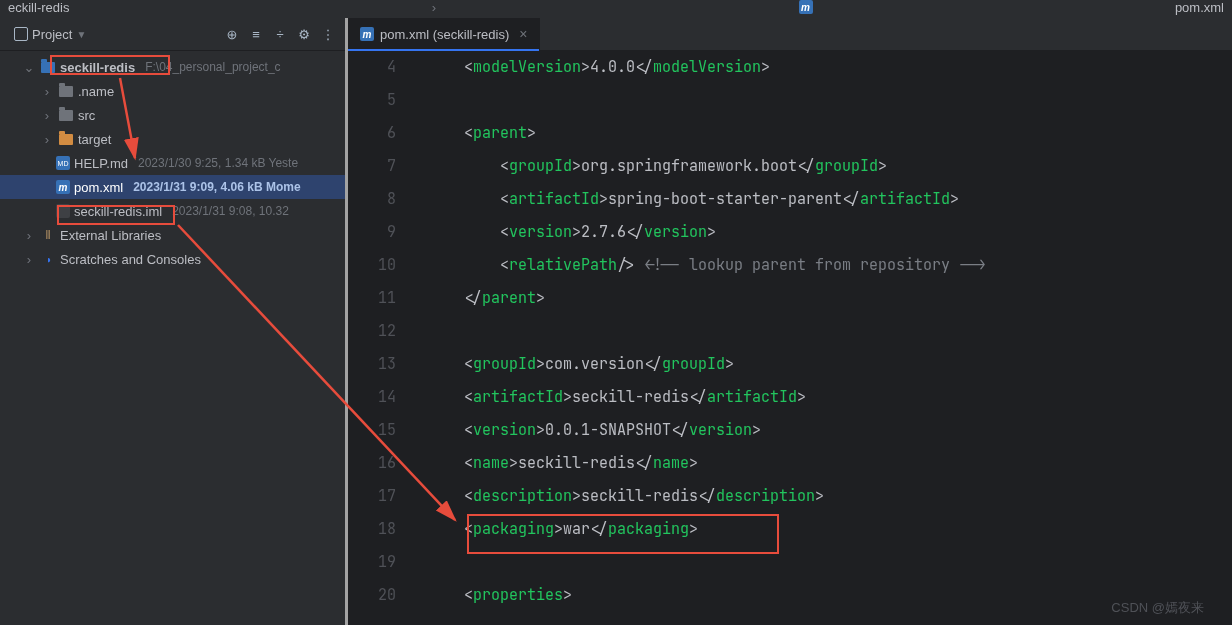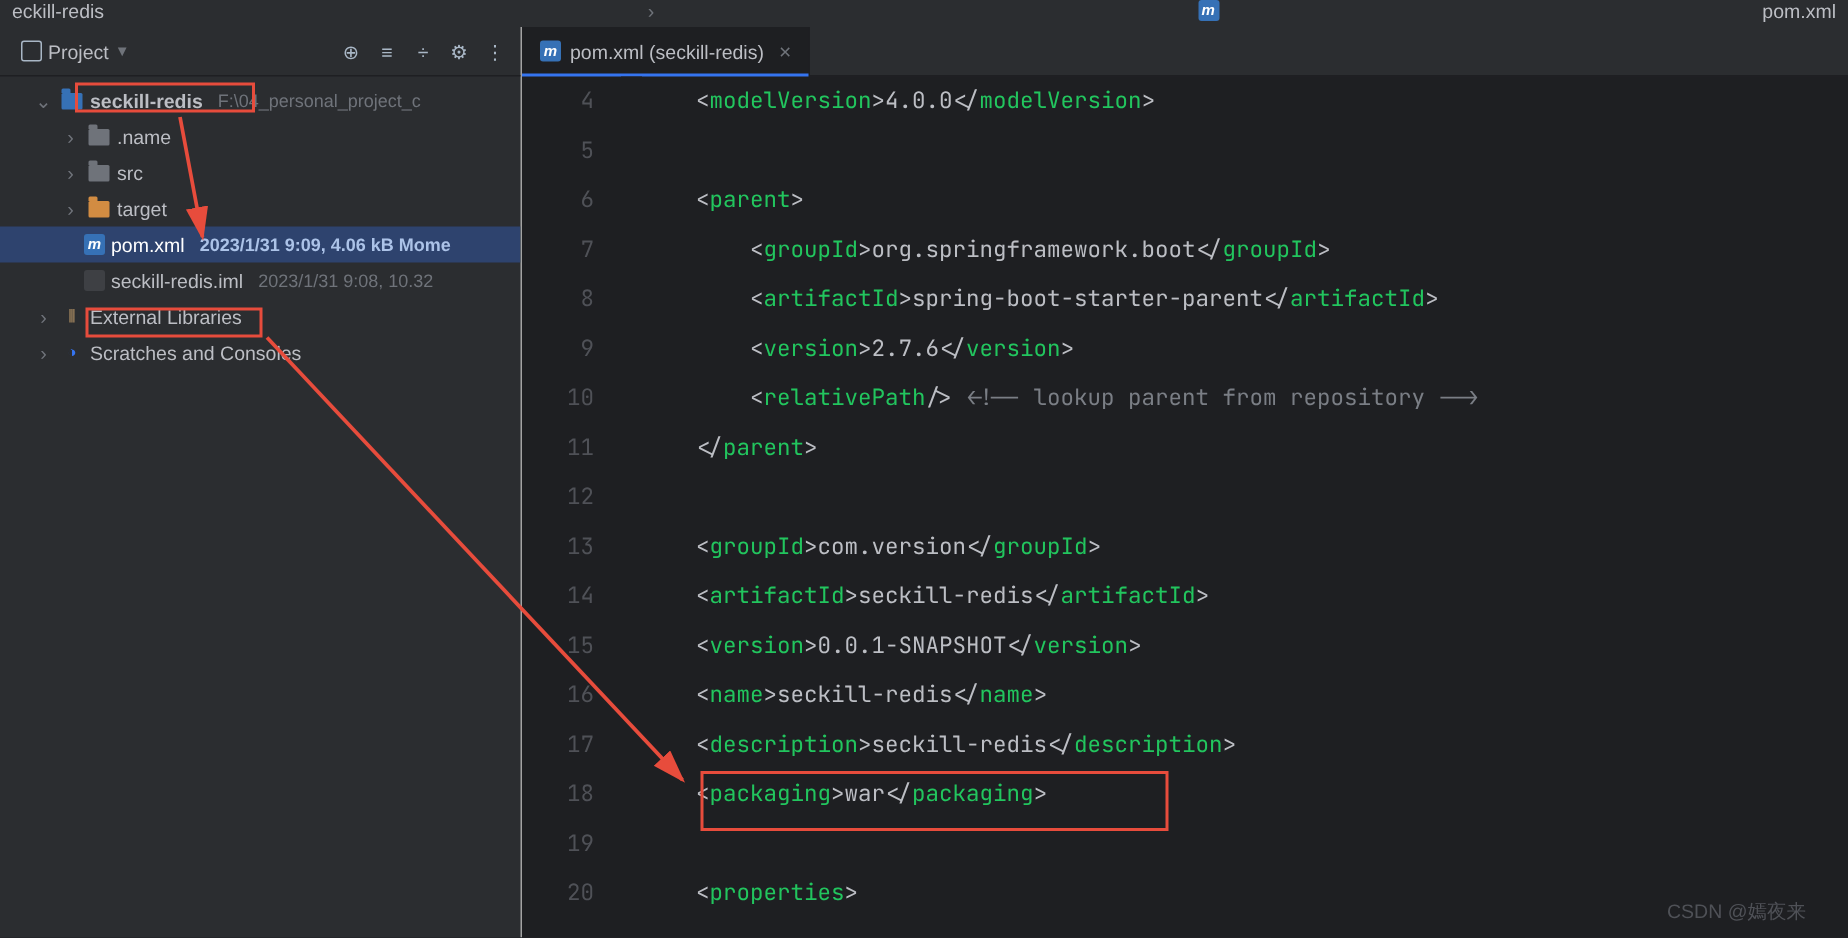--- a/index.html
+++ b/index.html
@@ -37,21 +37,21 @@
   font-size: 10px;
   border-radius: 2px;
 }
 .layout {
   display: flex;
   height: calc(100% - 18px);
 }
 .sidebar {
   width: 348px;
   background: #2b2d30;
-  border-right: 1px solid #a3a3a3;
+  border-right: 3px solid #a3a3a3;
   display: flex;
   flex-direction: column;
 }
 .sidebar-toolbar {
   display: flex;
   align-items: center;
   height: 33px;
   padding: 0 8px;
   border-bottom: 1px solid #1e1f22;
   gap: 6px;
@@ -268,20 +268,25 @@
             <span class="folder-icon"></span>
           </span>
         <span class="tree-label">src</span>
       </div>
       <div class="tree-row indent-2">
         <span class="arrow">›</span>
         <span class="tree-icon">
             <span class="folder-icon orange"></span>
           </span>
         <span class="tree-label">target</span>
+      </div>
+      <div class="tree-row indent-3">
+        <span class="tree-icon" style="background:#3671b6;border-radius:2px;width:14px;height:14px;color:#fff;font-size:7px;">MD</span>
+        <span class="tree-label">HELP.md</span>
+        <span class="tree-meta">2023/1/30 9:25, 1.34 kB  Yeste</span>
       </div>
       <div class="tree-row indent-3 selected">
         <span class="file-m">m</span>
         <span class="tree-label">pom.xml</span>
         <span class="tree-meta">2023/1/31 9:09, 4.06 kB  Mome</span>
       </div>
       <div class="tree-row indent-3">
         <span class="tree-icon" style="background:#3e4044;border-radius:2px;width:14px;height:14px;"></span>
         <span class="tree-label">seckill-redis.iml</span>
         <span class="tree-meta">2023/1/31 9:08, 10.32</span>

